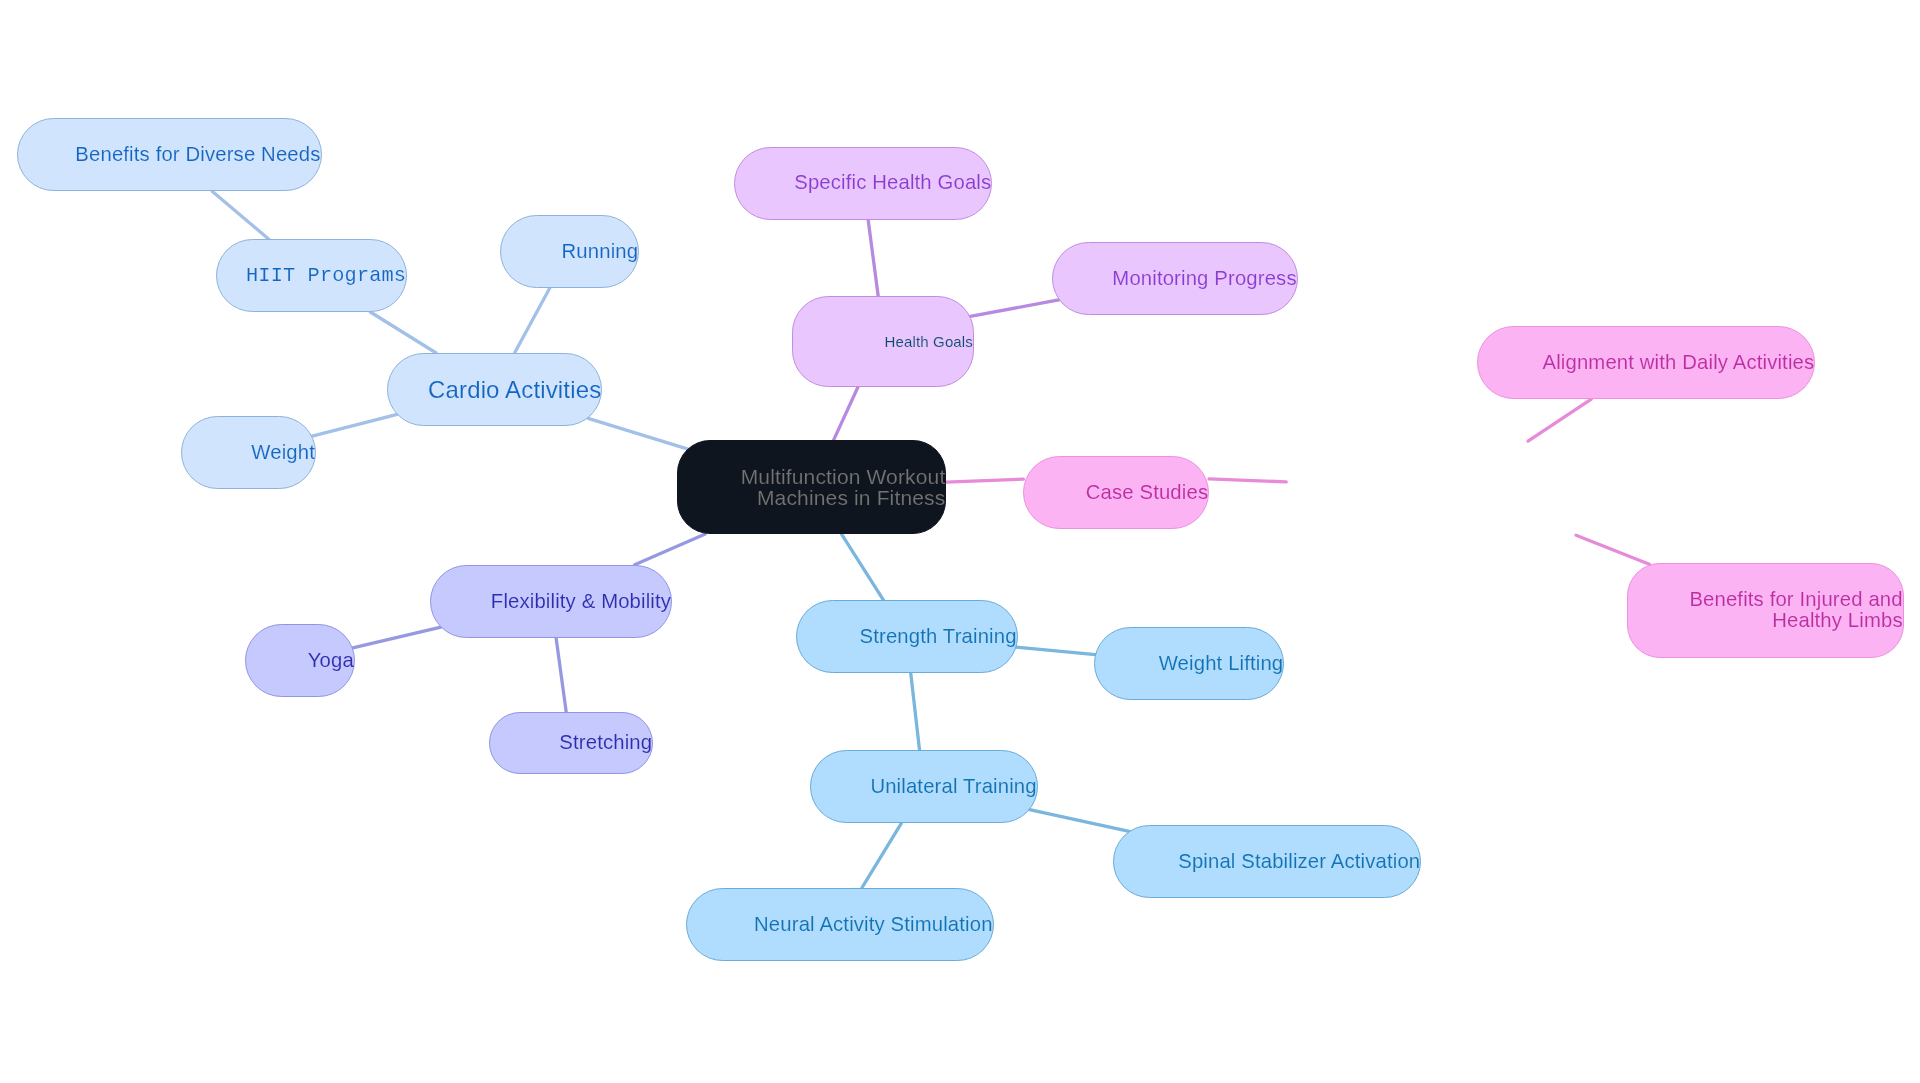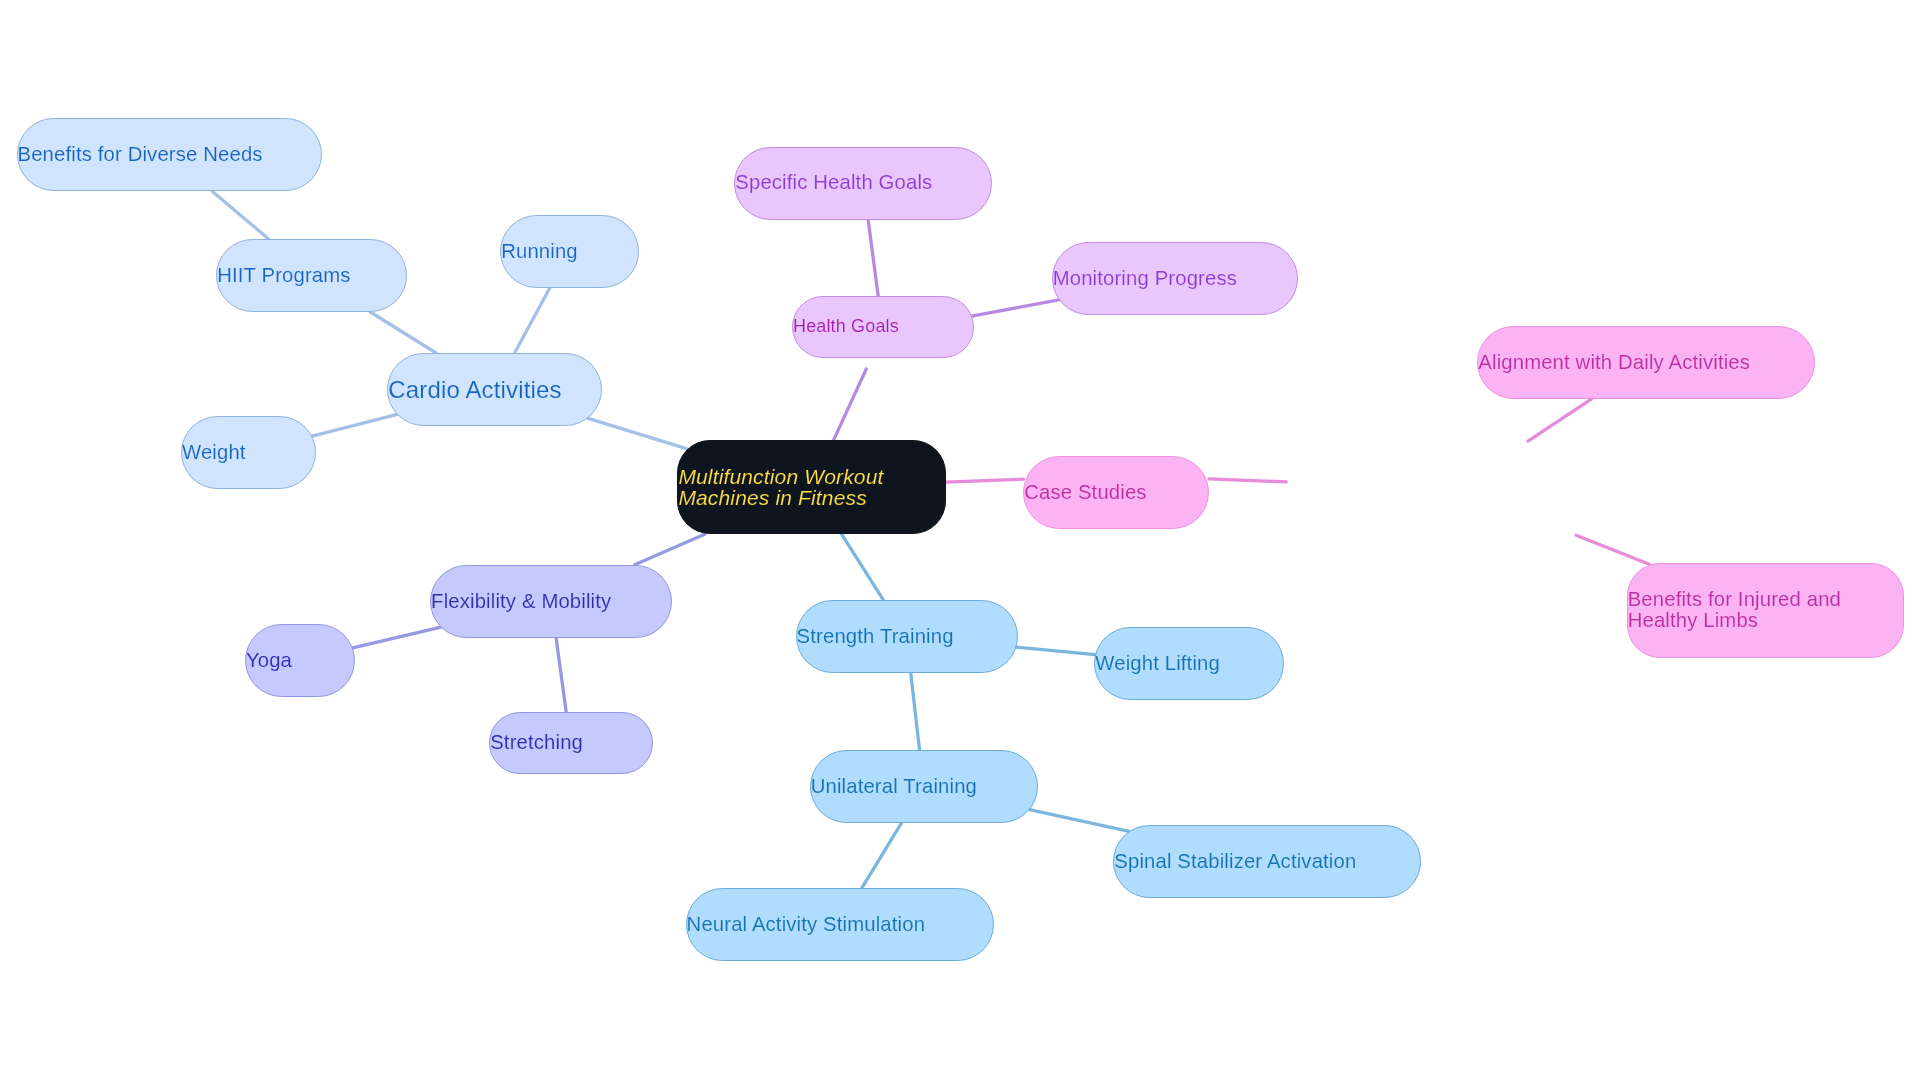--- a/index.html
+++ b/index.html
@@ -23,21 +23,21 @@
     left: 0; top: 0;
     width: 1920px;
     height: 1083px;
   }
   .node {
     position: absolute;
     box-sizing: border-box;
     display: flex;
     align-items: center;
     justify-content: center;
-    text-align: left;
+    text-align: right;
     border-style: solid;
     border-width: 1px;
     white-space: pre-line;
     font-size: 20.3px;
     line-height: 21.3px;
     letter-spacing: 0.15px;
     -webkit-font-smoothing: antialiased;
   }
   .node-label {
     display: block;
@@ -64,28 +64,28 @@
       <line x1="1576.05" y1="535.20" x2="1649.32" y2="564.17" stroke="#e78ad9" stroke-width="3.3" stroke-linecap="round" fill="none"></line>
       <line x1="705.22" y1="533.99" x2="634.68" y2="564.80" stroke="#9699e2" stroke-width="3.3" stroke-linecap="round" fill="none"></line>
       <line x1="440.87" y1="627.19" x2="352.73" y2="647.89" stroke="#9699e2" stroke-width="3.3" stroke-linecap="round" fill="none"></line>
       <line x1="556.08" y1="637.80" x2="566.22" y2="712.10" stroke="#9699e2" stroke-width="3.3" stroke-linecap="round" fill="none"></line>
       <line x1="841.71" y1="534.40" x2="883.45" y2="600.20" stroke="#7ab6de" stroke-width="3.3" stroke-linecap="round" fill="none"></line>
       <line x1="1016.09" y1="647.08" x2="1095.40" y2="654.60" stroke="#7ab6de" stroke-width="3.3" stroke-linecap="round" fill="none"></line>
       <line x1="910.76" y1="673.20" x2="919.54" y2="750.10" stroke="#7ab6de" stroke-width="3.3" stroke-linecap="round" fill="none"></line>
       <line x1="1029.49" y1="809.66" x2="1129.17" y2="831.39" stroke="#7ab6de" stroke-width="3.3" stroke-linecap="round" fill="none"></line>
       <line x1="901.41" y1="823.10" x2="861.89" y2="887.80" stroke="#7ab6de" stroke-width="3.3" stroke-linecap="round" fill="none"></line>
     </svg>
-<div class="node" style="left: 677.4px; top: 440.4px; width: 269px; height: 94px; border-radius: 33px; font-size: 21px; background: rgb(15, 21, 30); border-color: rgb(15, 21, 30); color: #fde047; font-style: italic; -webkit-text-stroke: 0.12px rgb(15, 21, 30);"><span class="node-label">Multifunction Workout
+<div class="node" style="left: 677.4px; top: 440.4px; width: 269px; height: 94px; border-radius: 33px; font-size: 21px; background: rgb(15, 21, 30); border-color: rgb(15, 21, 30); color: #737373; -webkit-text-stroke: 0.12px rgb(15, 21, 30);"><span class="node-label">Multifunction Workout
 Machines in Fitness</span></div>
     <div class="node" style="left: 387.3px; top: 353px; width: 215px; height: 73px; border-radius: 36.5px; font-size: 24px; background: rgb(208, 228, 253); border-color: rgb(143, 178, 218); color: rgb(21, 101, 192); -webkit-text-stroke: 0.12px rgb(208, 228, 253);"><span class="node-label">Cardio Activities</span></div>
-    <div class="node" style="left: 216.2px; top: 239px; width: 191px; height: 73px; border-radius: 36.5px; font-size: 20.3px; background: rgb(208, 228, 253); border-color: rgb(143, 178, 218); color: rgb(21, 101, 192); -webkit-text-stroke: 0.12px rgb(208, 228, 253);"><span class="node-label">HIIT Programs</span></div>
+    <div class="node" style="left: 216.2px; top: 239px; width: 191px; height: 73px; border-radius: 36.5px; font-size: 20.3px; background: rgb(208, 228, 253); border-color: rgb(143, 178, 218); color: rgb(21, 101, 192); font-family: Liberation Mono, monospace; -webkit-text-stroke: 0.12px rgb(208, 228, 253);"><span class="node-label">HIIT Programs</span></div>
     <div class="node" style="left: 16.5px; top: 118.3px; width: 305px; height: 73px; border-radius: 36.5px; font-size: 20.3px; background: rgb(208, 228, 253); border-color: rgb(143, 178, 218); color: rgb(21, 101, 192); -webkit-text-stroke: 0.12px rgb(208, 228, 253);"><span class="node-label">Benefits for Diverse Needs</span></div>
     <div class="node" style="left: 500.2px; top: 214.8px; width: 139px; height: 73px; border-radius: 36.5px; font-size: 20.3px; background: rgb(208, 228, 253); border-color: rgb(143, 178, 218); color: rgb(21, 101, 192); -webkit-text-stroke: 0.12px rgb(208, 228, 253);"><span class="node-label">Running</span></div>
     <div class="node" style="left: 181px; top: 416px; width: 135px; height: 73px; border-radius: 36.5px; font-size: 20.3px; background: rgb(208, 228, 253); border-color: rgb(143, 178, 218); color: rgb(21, 101, 192); -webkit-text-stroke: 0.12px rgb(208, 228, 253);"><span class="node-label">Weight</span></div>
-    <div class="node" style="left: 792px; top: 296px; width: 182px; height: 62px; border-radius: 36.5px; font-size: 18px; background: rgb(233, 198, 253); border-color: rgb(194, 140, 224); color: #a21caf; -webkit-text-stroke: 0.12px rgb(233, 198, 253);"><span class="node-label">Health Goals</span></div>
+    <div class="node" style="left: 792px; top: 296px; width: 182px; height: 91px; border-radius: 36.5px; font-size: 15px; background: rgb(233, 198, 253); border-color: rgb(194, 140, 224); color: #0c4a6e; -webkit-text-stroke: 0.12px rgb(233, 198, 253);"><span class="node-label">Health Goals</span></div>
     <div class="node" style="left: 734.3px; top: 146.5px; width: 258px; height: 73px; border-radius: 36.5px; font-size: 20.3px; background: rgb(233, 198, 253); border-color: rgb(194, 140, 224); color: rgb(138, 60, 208); -webkit-text-stroke: 0.12px rgb(233, 198, 253);"><span class="node-label">Specific Health Goals</span></div>
     <div class="node" style="left: 1051.7px; top: 242px; width: 246px; height: 73px; border-radius: 36.5px; font-size: 20.3px; background: rgb(233, 198, 253); border-color: rgb(194, 140, 224); color: rgb(138, 60, 208); -webkit-text-stroke: 0.12px rgb(233, 198, 253);"><span class="node-label">Monitoring Progress</span></div>
     <div class="node" style="left: 1023.2px; top: 439px; width: 186px; height: 73px; border-radius: 36.5px; font-size: 20.3px; background: rgb(252, 179, 243); border-color: rgb(238, 143, 224); color: rgb(187, 46, 160); margin-top: 17px; -webkit-text-stroke: 0.12px rgb(252, 179, 243);"><span class="node-label">Case Studies</span></div>
     <div class="node" style="left: 1477.3px; top: 326.2px; width: 338px; height: 73px; border-radius: 36.5px; font-size: 20.3px; background: rgb(252, 179, 243); border-color: rgb(238, 143, 224); color: rgb(187, 46, 160); -webkit-text-stroke: 0.12px rgb(252, 179, 243);"><span class="node-label">Alignment with Daily Activities</span></div>
     <div class="node" style="left: 1626.7px; top: 562.5px; width: 277px; height: 95px; border-radius: 33px; font-size: 20.3px; background: rgb(252, 179, 243); border-color: rgb(238, 143, 224); color: rgb(187, 46, 160); -webkit-text-stroke: 0.12px rgb(252, 179, 243);"><span class="node-label">Benefits for Injured and
 Healthy Limbs</span></div>
     <div class="node" style="left: 430.1px; top: 564.8px; width: 242px; height: 73px; border-radius: 36.5px; font-size: 20.3px; background: rgb(198, 201, 253); border-color: rgb(144, 149, 228); color: rgb(45, 45, 176); -webkit-text-stroke: 0.12px rgb(198, 201, 253);"><span class="node-label">Flexibility &amp; Mobility</span></div>
     <div class="node" style="left: 244.9px; top: 623.8px; width: 110px; height: 73px; border-radius: 36.5px; font-size: 20.3px; background: rgb(198, 201, 253); border-color: rgb(144, 149, 228); color: rgb(45, 45, 176); -webkit-text-stroke: 0.12px rgb(198, 201, 253);"><span class="node-label">Yoga</span></div>
     <div class="node" style="left: 489.2px; top: 712.1px; width: 164px; height: 62px; border-radius: 36.5px; font-size: 20.3px; background: rgb(198, 201, 253); border-color: rgb(144, 149, 228); color: rgb(45, 45, 176); -webkit-text-stroke: 0.12px rgb(198, 201, 253);"><span class="node-label">Stretching</span></div>
     <div class="node" style="left: 795.6px; top: 600.2px; width: 222px; height: 73px; border-radius: 36.5px; font-size: 20.3px; background: rgb(176, 220, 253); border-color: rgb(106, 171, 217); color: rgb(18, 114, 180); -webkit-text-stroke: 0.12px rgb(176, 220, 253);"><span class="node-label">Strength Training</span></div>

